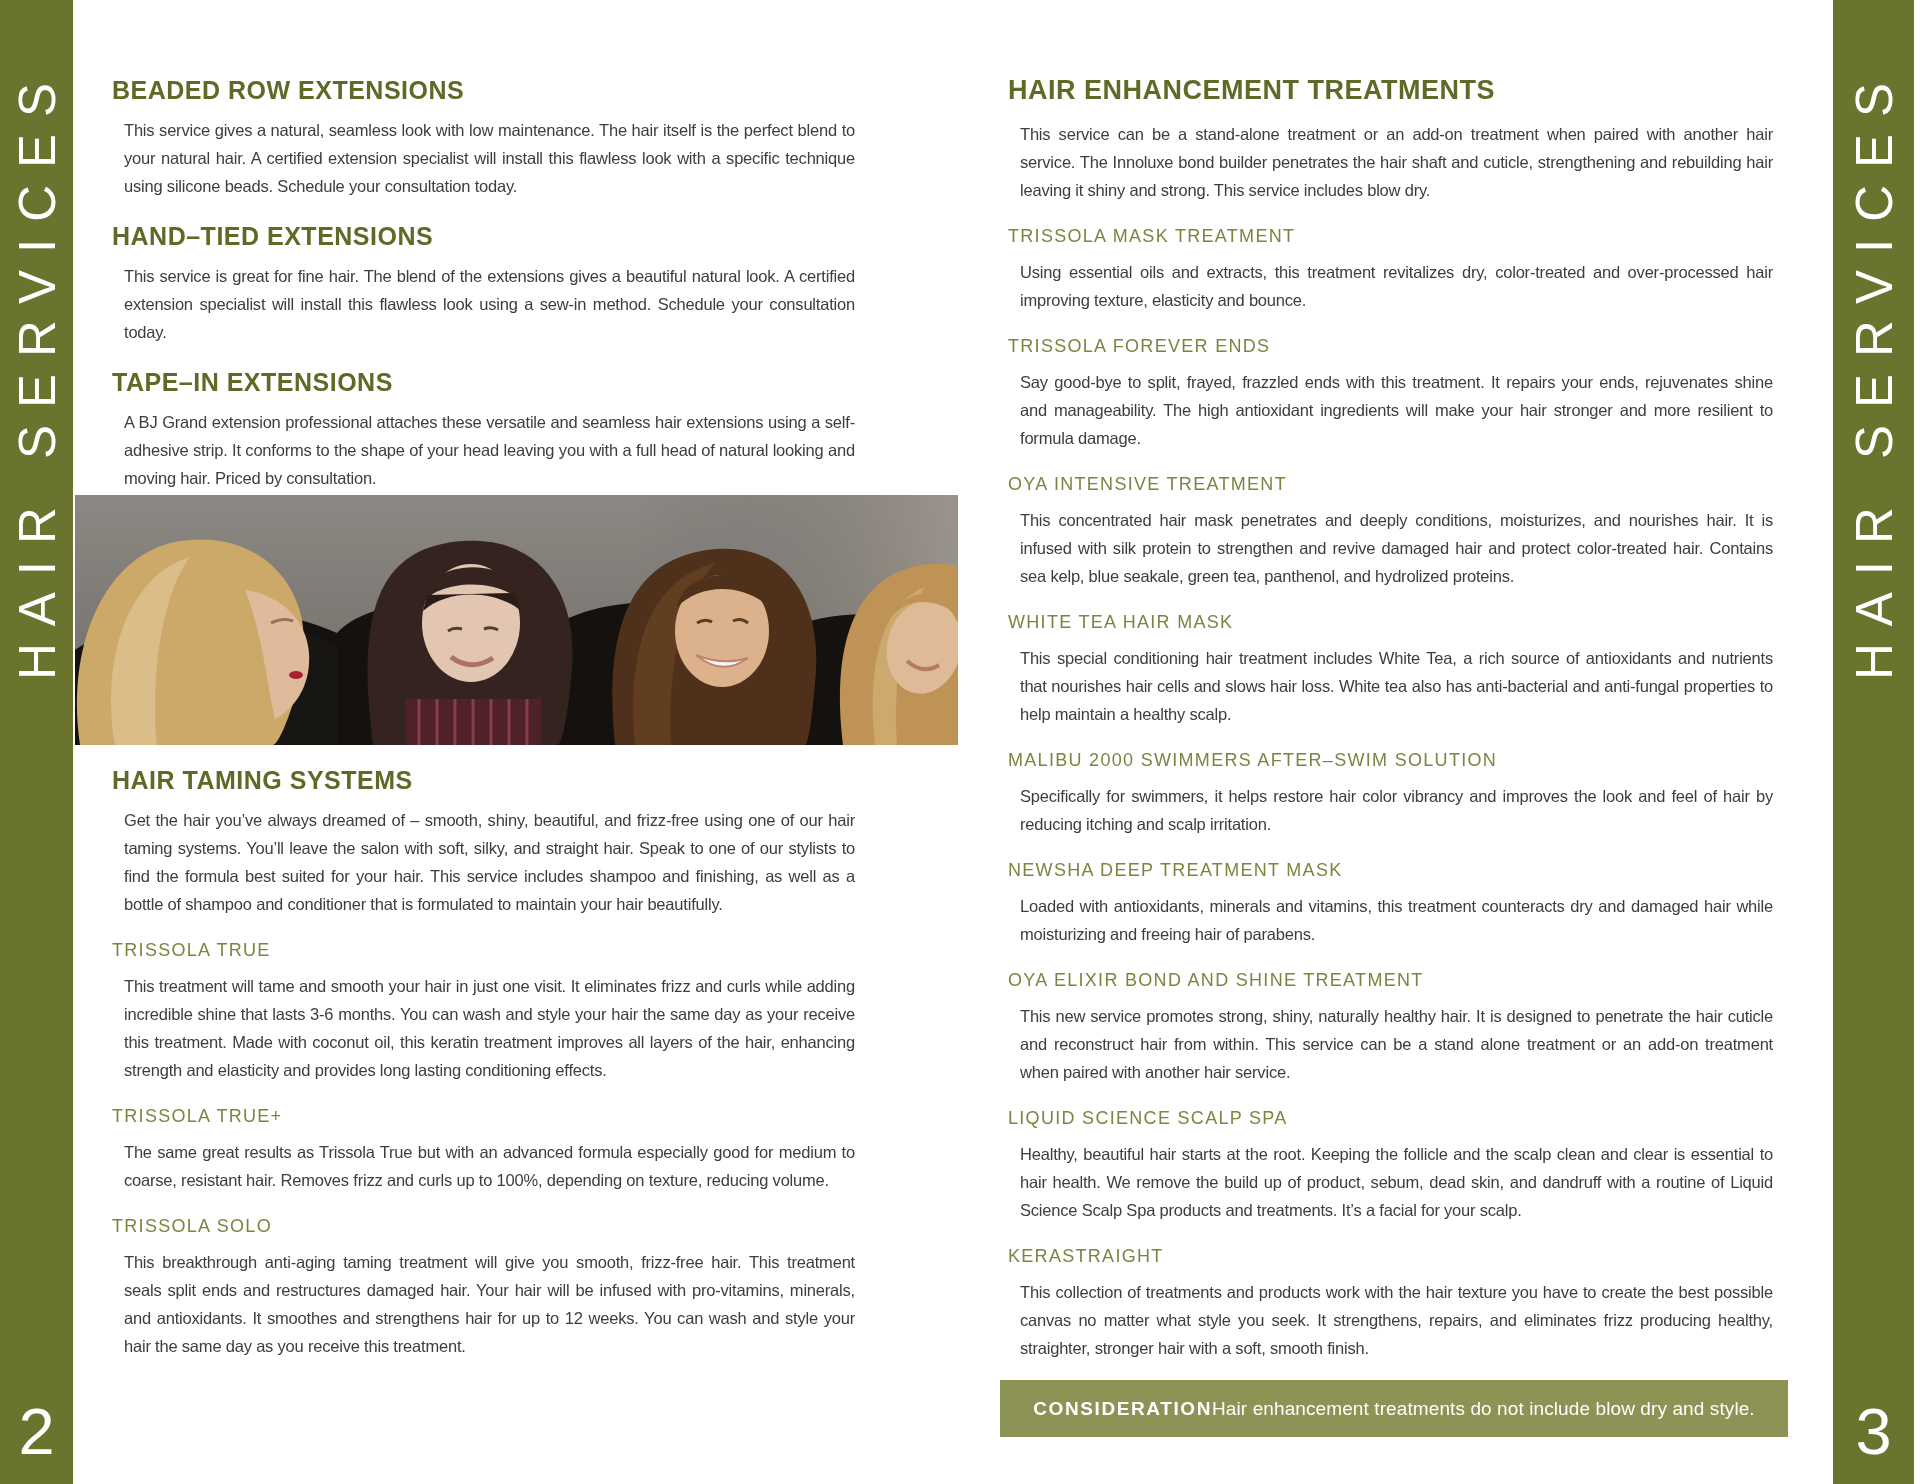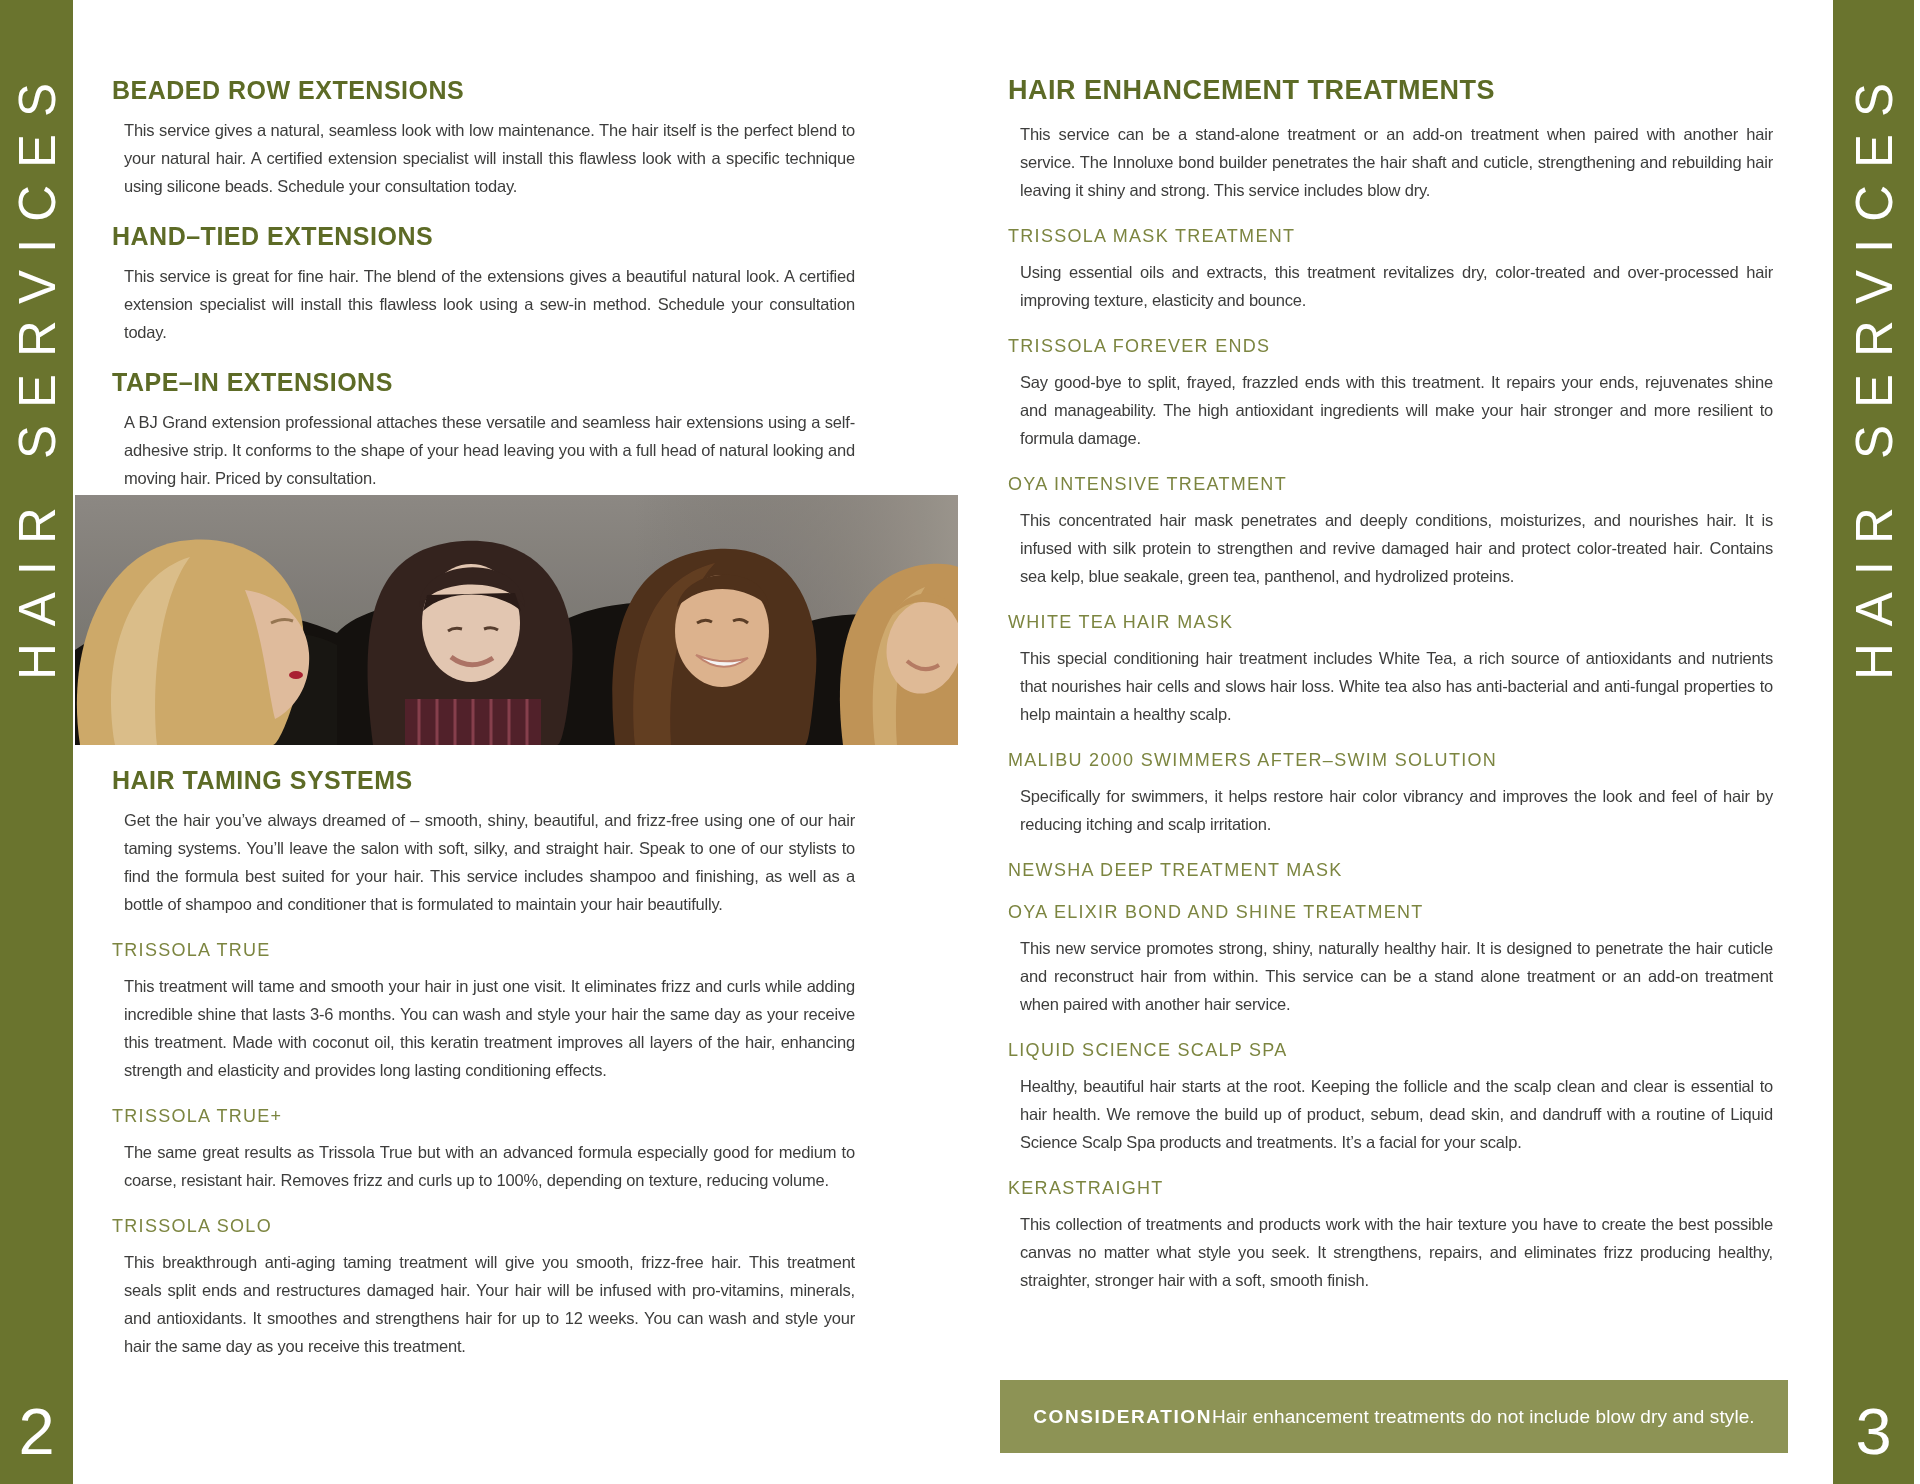--- a/index.html
+++ b/index.html
@@ -60,21 +60,21 @@
     margin:12px;font-size:16.5px;line-height:28px;letter-spacing:-.2px;
     text-align:justify;color:var(--body-text);
   }
 
   
   .photo{position:absolute;left:75px;top:495px;width:883px;height:250px;margin:0;}
   .photo svg{display:block;width:100%;height:100%;}
 
   
   .banner{
-    position:absolute;left:1000px;top:1380px;width:788px;height:73px;
+    position:absolute;left:1000px;top:1380px;width:788px;height:57px;
     background:var(--banner-green);color:#fff;
     display:flex;align-items:center;justify-content:center;
   }
   .banner-label{font-size:19px;font-weight:bold;letter-spacing:1.6px;}
   .banner-text{font-size:19px;letter-spacing:.1px;}
 </style>
 </head>
 <body>
 
 <div class="page">
@@ -194,20 +194,21 @@
         <section class="svc svc--sub">
     <h2 class="svc-heading">WHITE TEA HAIR MASK</h2>
     <p class="svc-body">This special conditioning hair treatment includes White Tea, a rich source of antioxidants and nutrients that nourishes hair cells and slows hair loss. White tea also has anti-bacterial and anti-fungal properties to help maintain a healthy scalp.</p>
   </section>
         <section class="svc svc--sub">
     <h2 class="svc-heading">MALIBU 2000 SWIMMERS AFTER–SWIM SOLUTION</h2>
     <p class="svc-body">Specifically for swimmers, it helps restore hair color vibrancy and improves the look and feel of hair by reducing itching and scalp irritation.</p>
   </section>
         <section class="svc svc--sub">
     <h2 class="svc-heading">NEWSHA DEEP TREATMENT MASK</h2>
+    <p class="svc-body">Loaded with antioxidants, minerals and vitamins, this treatment counteracts dry and damaged hair while moisturizing and freeing hair of parabens.</p>
   </section>
         <section class="svc svc--sub">
     <h2 class="svc-heading">OYA ELIXIR BOND AND SHINE TREATMENT</h2>
     <p class="svc-body">This new service promotes strong, shiny, naturally healthy hair. It is designed to penetrate the hair cuticle and reconstruct hair from within. This service can be a stand alone treatment or an add-on treatment when paired with another hair service.</p>
   </section>
         <section class="svc svc--sub">
     <h2 class="svc-heading">LIQUID SCIENCE SCALP SPA</h2>
     <p class="svc-body">Healthy, beautiful hair starts at the root. Keeping the follicle and the scalp clean and clear is essential to hair health. We remove the build up of product, sebum, dead skin, and dandruff with a routine of Liquid Science Scalp Spa products and treatments. It’s a facial for your scalp.</p>
   </section>
         <section class="svc svc--sub">

